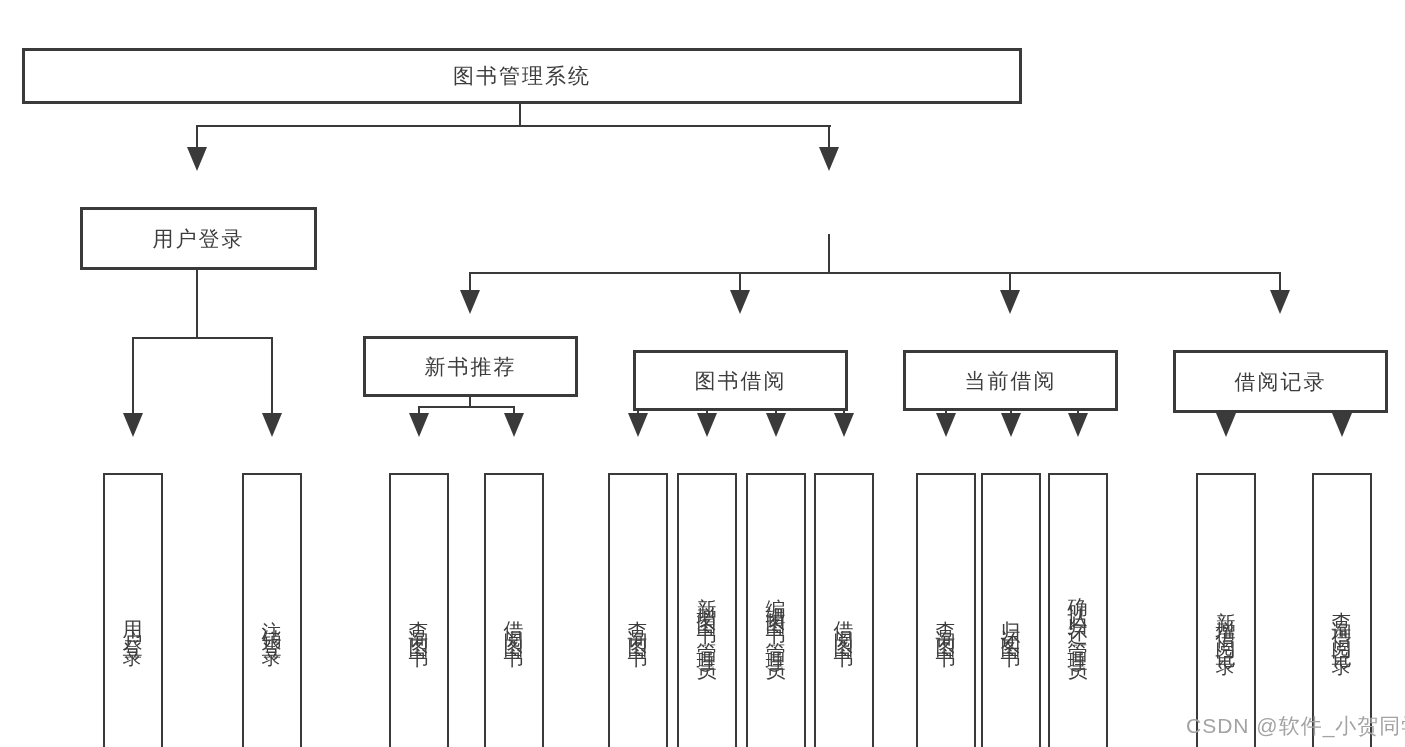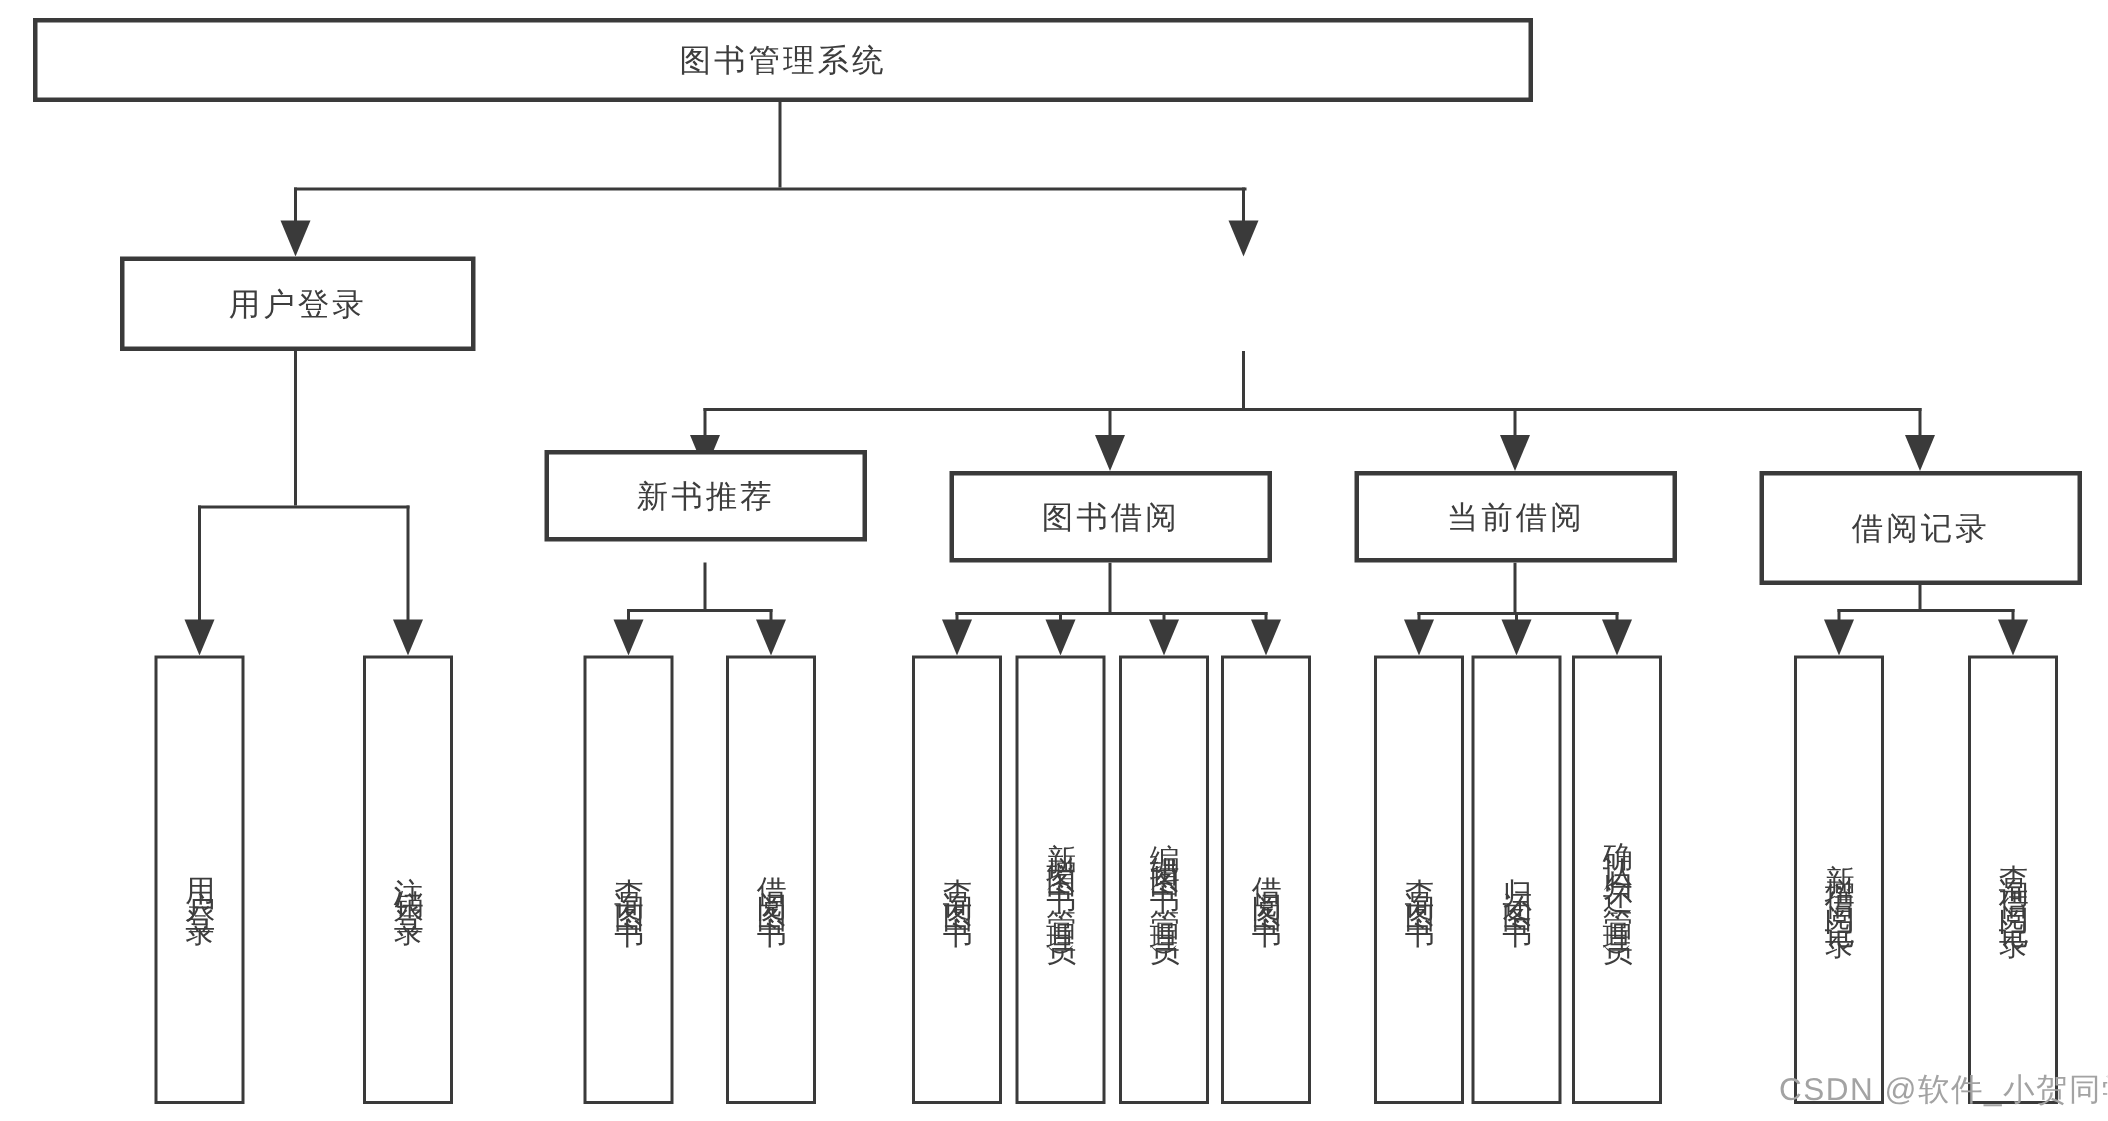--- a/index.html
+++ b/index.html
@@ -28,20 +28,21 @@
   }
   
   .box{
     position:absolute;box-sizing:border-box;
     background:var(--box-bg);
     border:3px solid var(--line);
     display:flex;align-items:center;justify-content:center;
     color:var(--text);
     font-size:21px;letter-spacing:2px;
     white-space:nowrap;
+    margin-top:36px;
   }
   .leaf{border-width:2px;}
   .leaf .vtxt{
     writing-mode:vertical-rl;
     text-orientation:mixed;
     font-size:20px;
     letter-spacing:9px;
     line-height:1;
     white-space:nowrap;
   }
@@ -126,21 +127,21 @@
 
   <div class="box" style="left:363px;top:300px;width:215px;height:61px">
     <span>新书推荐</span>
   </div>
   <div class="box" style="left:903px;top:314px;width:215px;height:61px">
     <span>当前借阅</span>
   </div>
   <div class="box" style="left:633px;top:314px;width:215px;height:61px">
     <span>图书借阅</span>
   </div>
-  <div class="box" style="left:1173px;top:314px;width:215px;height:76px">
+  <div class="box" style="left:1173px;top:314px;width:215px;height:63px">
     <span>借阅记录</span>
   </div>
 
   <div class="box leaf" style="left:103px;top:437px;width:60px;height:299px">
     <span class="vtxt">用户登录</span>
   </div>
   <div class="box leaf" style="left:242px;top:437px;width:60px;height:299px">
     <span class="vtxt">注销登录</span>
   </div>
 

